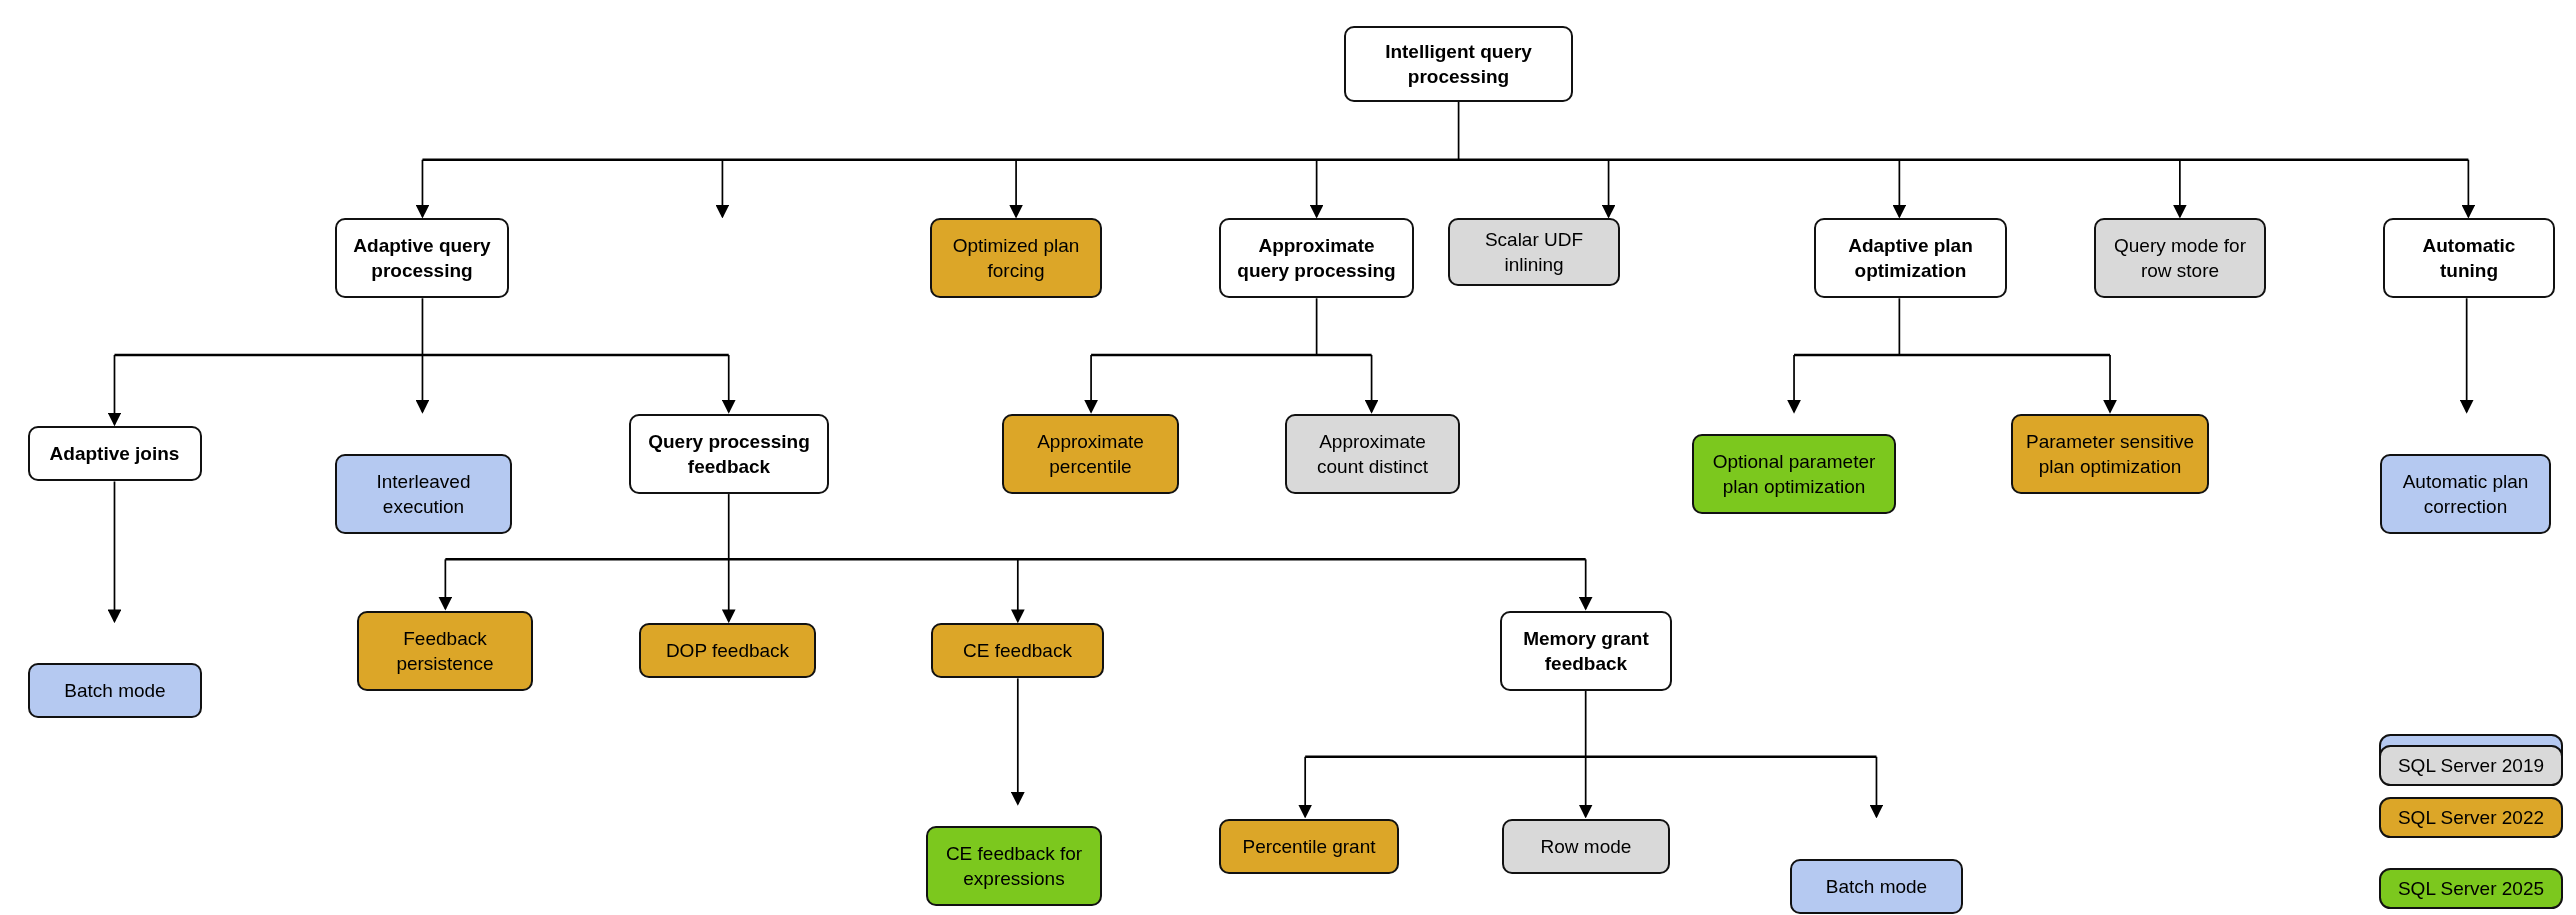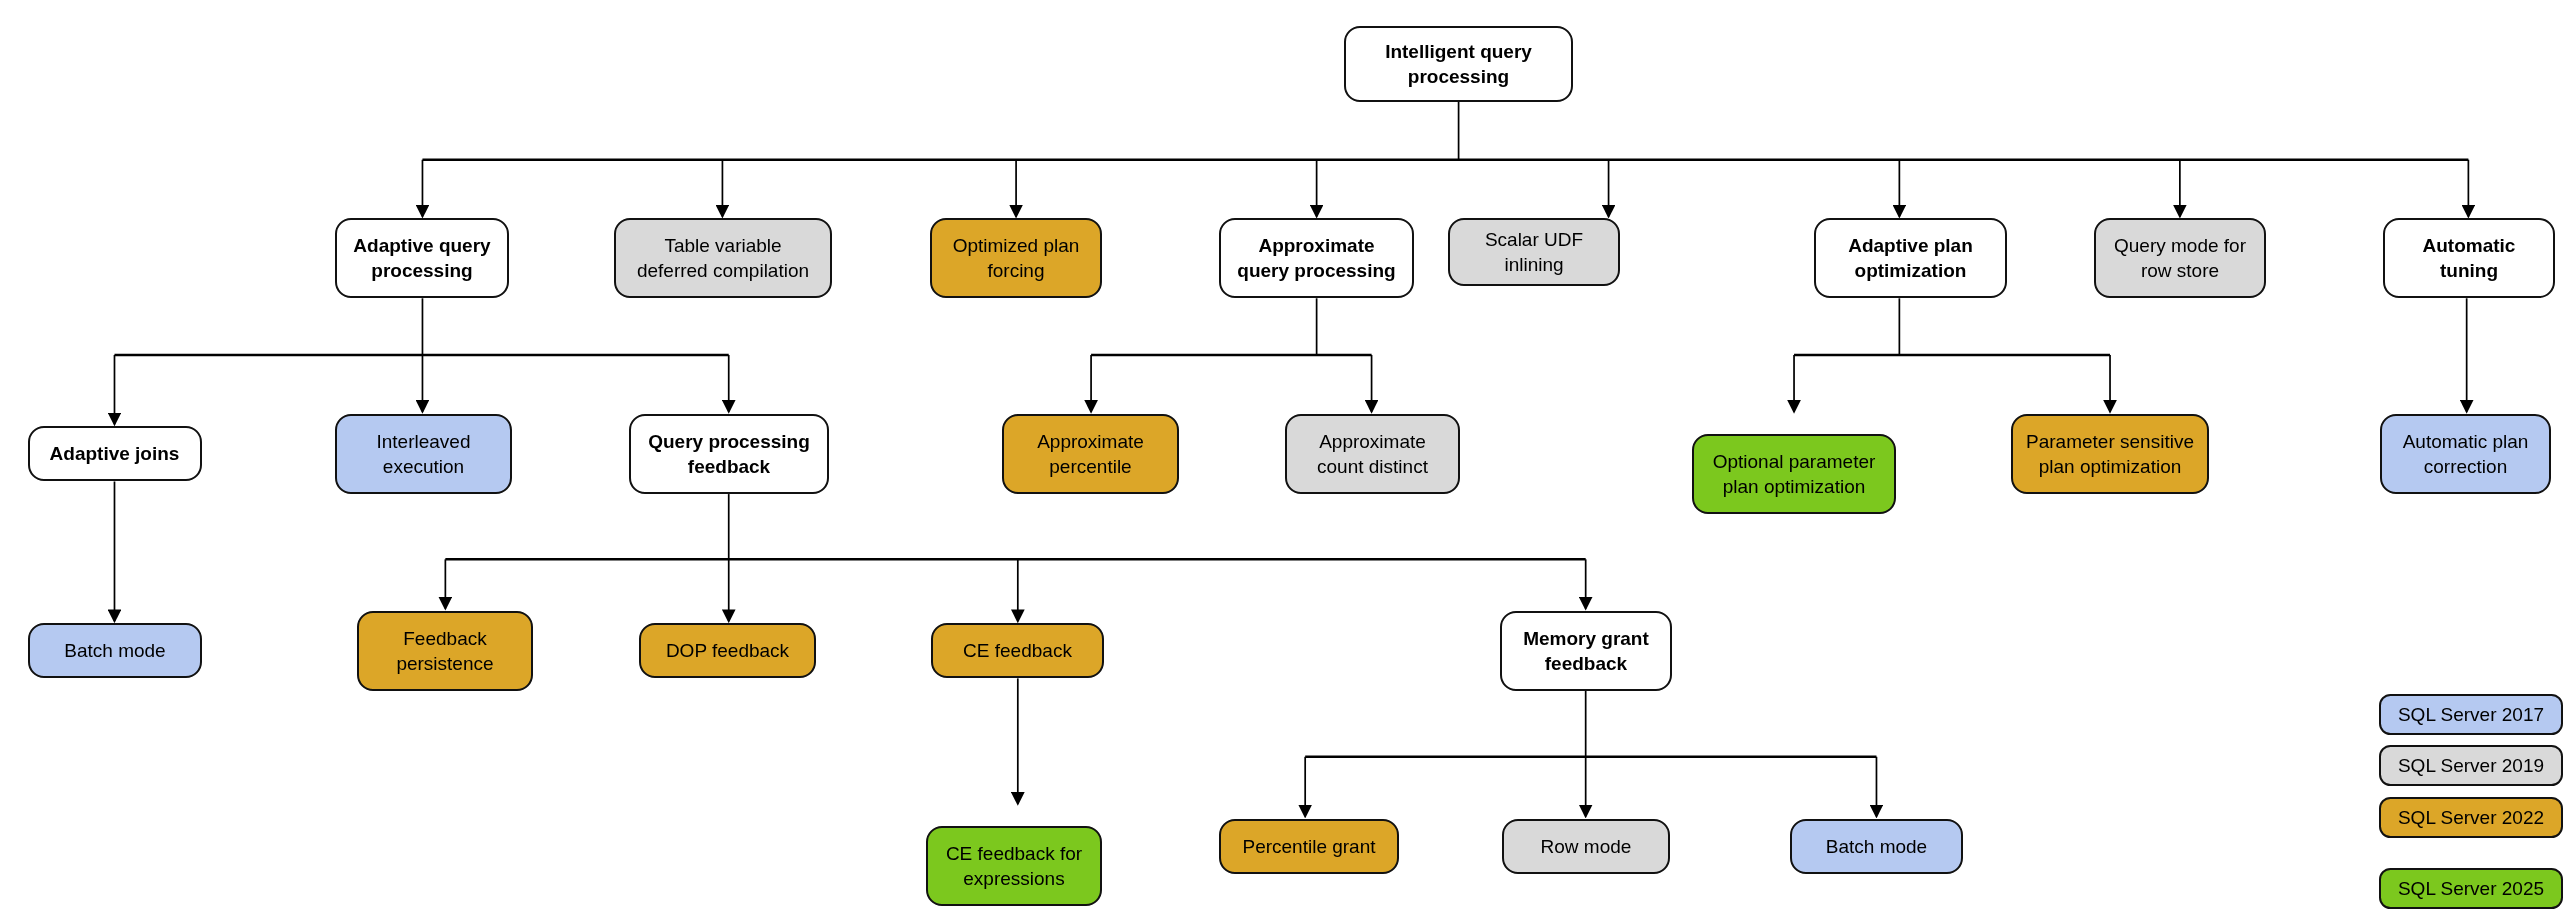--- a/index.html
+++ b/index.html
@@ -16,30 +16,30 @@
   .edge{stroke:#000;stroke-width:3;fill:none;}
   .bus{stroke-width:4.5;}
   .node{
     position:absolute;
     box-sizing:border-box;
     display:flex;
     align-items:center;
     justify-content:center;
     text-align:center;
     border:2px solid #111111;
-    border-radius:16px;
+    border-radius:10px;
     font-size:19px;
     line-height:1.32;
     white-space:pre-line;
     padding:1.1px 4.6px;
     background:#ffffff;
   }
   .bold{font-weight:bold;}
   .fill-white{background:#ffffff;}
-  .fill-blue{background:#B5C9F1;}
+  .fill-blue{background:#B5C9F1;margin-top:40px;}
   .fill-gray{background:#D9D9D9;}
   .fill-gold{background:#DCA628;}
   .fill-green{background:#7CC81E;margin-top:20px;}
   .legend-box{
     position:absolute;
     box-sizing:border-box;
     width:184px;
     height:41px;
     border:2px solid #111111;
     border-radius:11.4px;
@@ -107,22 +107,20 @@
     <path class="edge" d="M2280 1322 V1426" marker-end="url(#arrow)"></path>
     <path class="edge" d="M2770 1322 V1426" marker-end="url(#arrow)"></path>
     <path class="edge" d="M3278 1322 V1426" marker-end="url(#arrow)"></path>
   </svg>
 
   <div class="node bold fill-white" style="left:1344px;top:26px;width:229px;height:76px">Intelligent query
 processing</div>
 
   <div class="node bold fill-white" style="left:335px;top:218px;width:174px;height:80px">Adaptive query
 processing</div>
-  <div class="node fill-gray" style="left:614px;top:218px;width:218px;height:80px">Table variable
-deferred compilation</div>
   <div class="node fill-gold" style="left:930px;top:218px;width:172px;height:80px">Optimized plan
 forcing</div>
   <div class="node bold fill-white" style="left:1219px;top:218px;width:195px;height:80px">Approximate
 query processing</div>
   <div class="node fill-gray" style="left:1448px;top:218px;width:172px;height:68px">Scalar UDF
 inlining</div>
   <div class="node bold fill-white" style="left:1814px;top:218px;width:193px;height:80px">Adaptive plan
 optimization</div>
   <div class="node fill-gray" style="left:2094px;top:218px;width:172px;height:80px">Query mode for
 row store</div>

